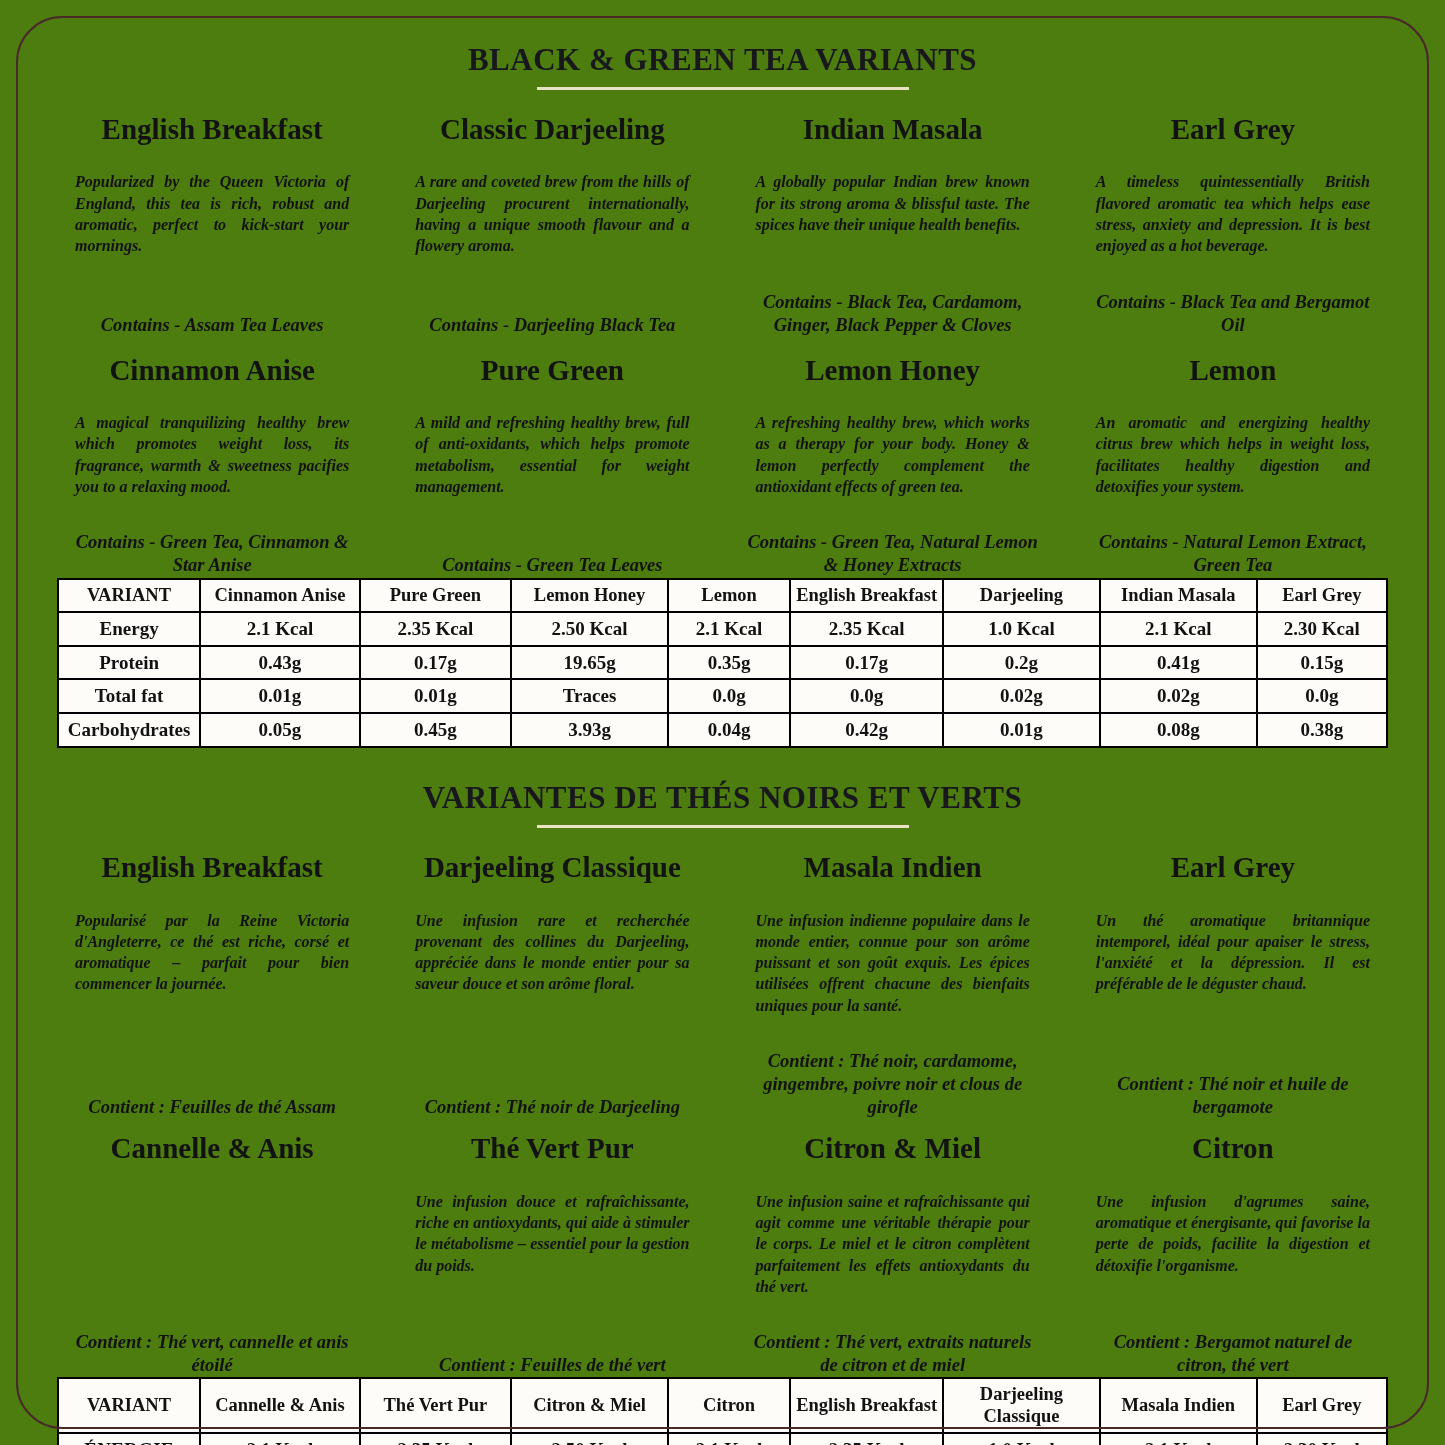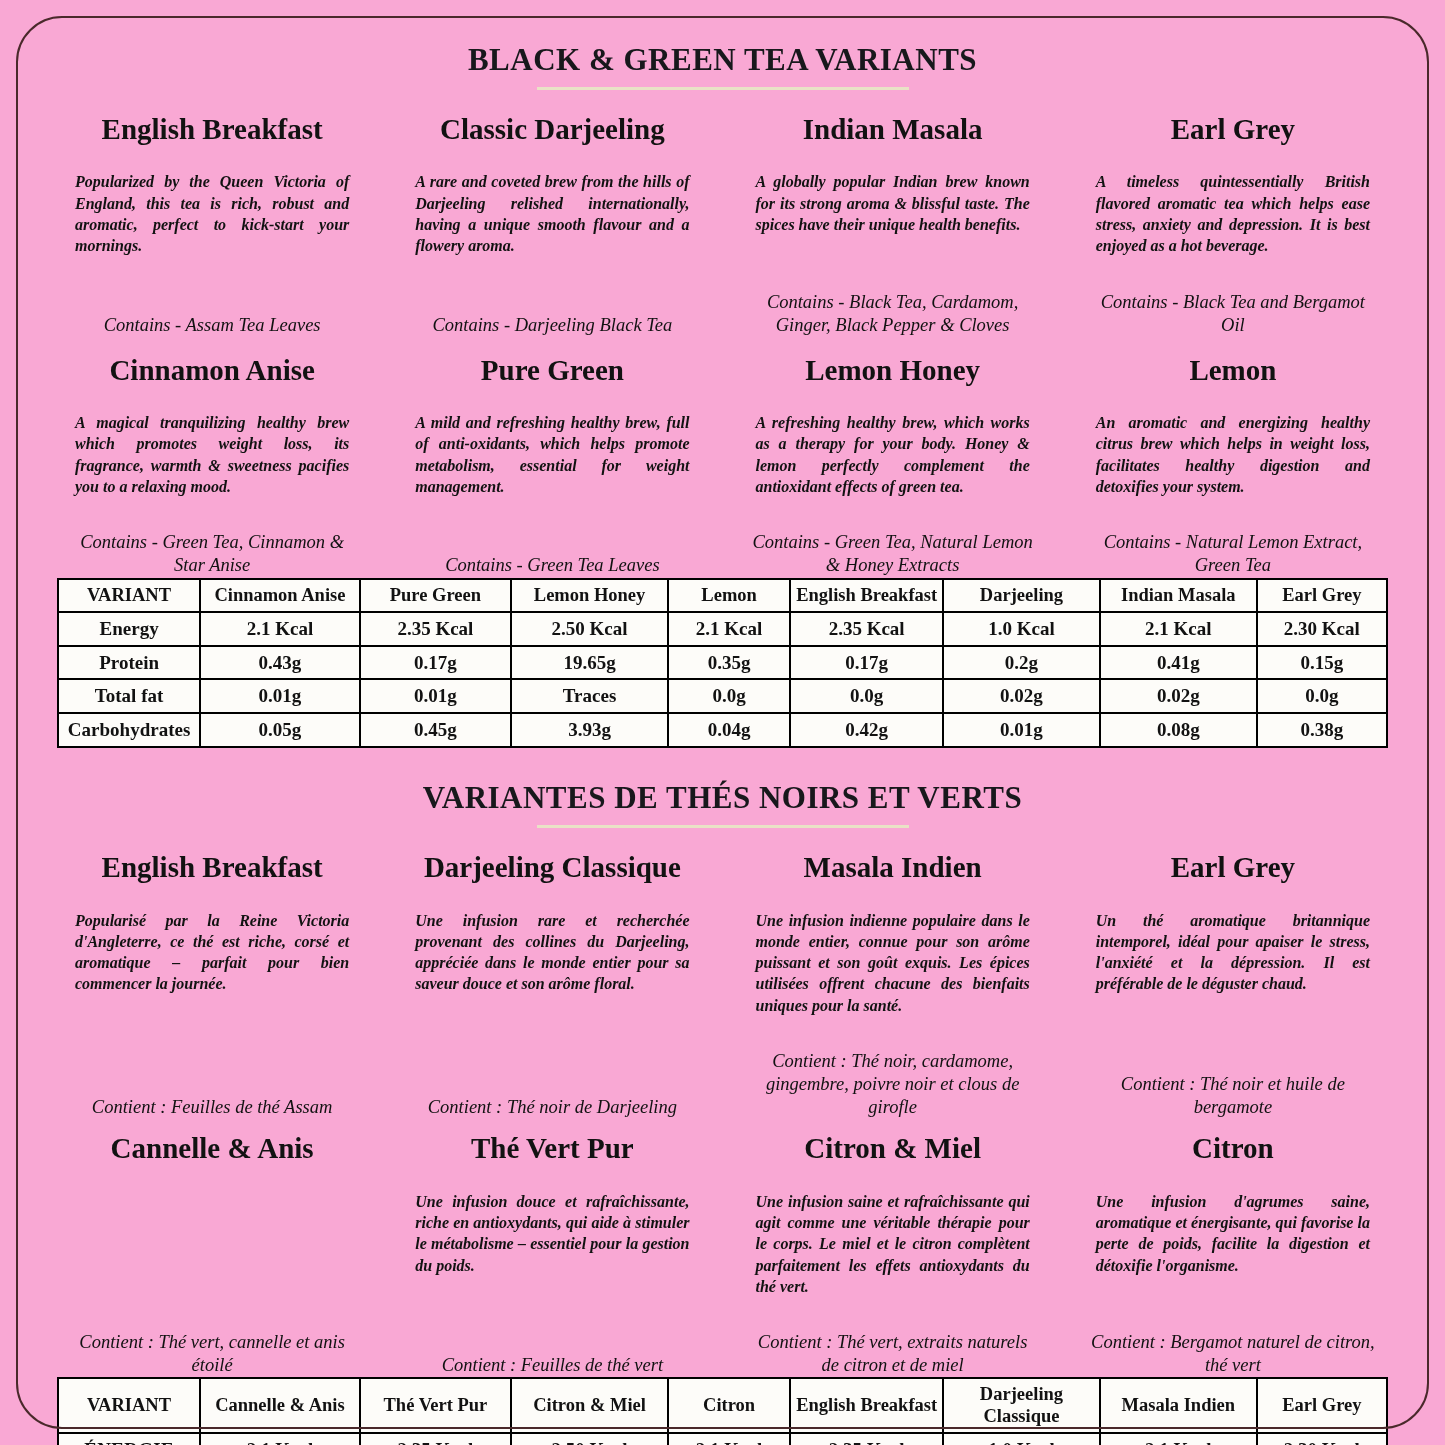--- a/index.html
+++ b/index.html
@@ -4,21 +4,21 @@
 <style>
   html,body { margin:0; padding:0; background:#ffffff; }
   body {
     width:1445px; height:1445px; overflow:hidden;
     font-family:"Liberation Serif","DejaVu Serif",serif;
     color:#121212;
   }
   .page {
     position:relative; box-sizing:border-box;
     width:1445px; height:1445px;
-    background:#f9a8d4;
+    background:#4d7c0f;
     padding:42px 57px 0 57px;
   }
   .frame {
     position:absolute; inset:16px;
     border:2.5px solid #4a292b;
     border-radius:46px;
     pointer-events:none;
   }
   .section-title {
     margin:0; text-align:center;
@@ -37,21 +37,21 @@
   .card h2 {
     margin:0 0 9px 0; text-align:center;
     font-size:29px; font-weight:bold; line-height:1.05;
   }
   .card .desc {
     margin:18px; font-size:16px; font-weight:bold; font-style:italic;
     text-align:justify; line-height:1.33;
   }
   .card .contains {
     margin:auto 0 0 0; padding:16px 10px 0 10px;
-    font-size:18.5px; font-weight:normal; font-style:italic;
+    font-size:18.5px; font-weight:bold; font-style:italic;
     text-align:center; line-height:1.25;
   }
   table.nutrition {
     width:100%; border-collapse:collapse; table-layout:fixed;
     background:#fdfcf9;
   }
   table.nutrition th, table.nutrition td {
     border:2.2px solid #000;
     text-align:center; vertical-align:middle;
     font-weight:bold; font-size:19px;
@@ -73,21 +73,21 @@
     <div class="title-underline"></div>
 
     <div class="cards">
       <article class="card">
         <h2>English Breakfast</h2>
         <p class="desc">Popularized by the Queen Victoria of England, this tea is rich, robust and aromatic, perfect to kick-start your mornings.</p>
         <p class="contains">Contains - Assam Tea Leaves</p>
       </article>
       <article class="card">
         <h2>Classic Darjeeling</h2>
-        <p class="desc">A rare and coveted brew from the hills of Darjeeling relished internationally, having a unique smooth flavour and a flowery aroma.</p>
+        <p class="desc">A rare and coveted brew from the hills of Darjeeling procurent internationally, having a unique smooth flavour and a flowery aroma.</p>
         <p class="contains">Contains - Darjeeling Black Tea</p>
       </article>
       <article class="card">
         <h2>Indian Masala</h2>
         <p class="desc">A globally popular Indian brew known for its strong aroma &amp; blissful taste. The spices have their unique health benefits.</p>
         <p class="contains">Contains - Black Tea, Cardamom, Ginger, Black Pepper &amp; Cloves</p>
       </article>
       <article class="card">
         <h2>Earl Grey</h2>
         <p class="desc">A timeless quintessentially British flavored aromatic tea which helps ease stress, anxiety and depression. It is best enjoyed as a hot beverage.</p>

